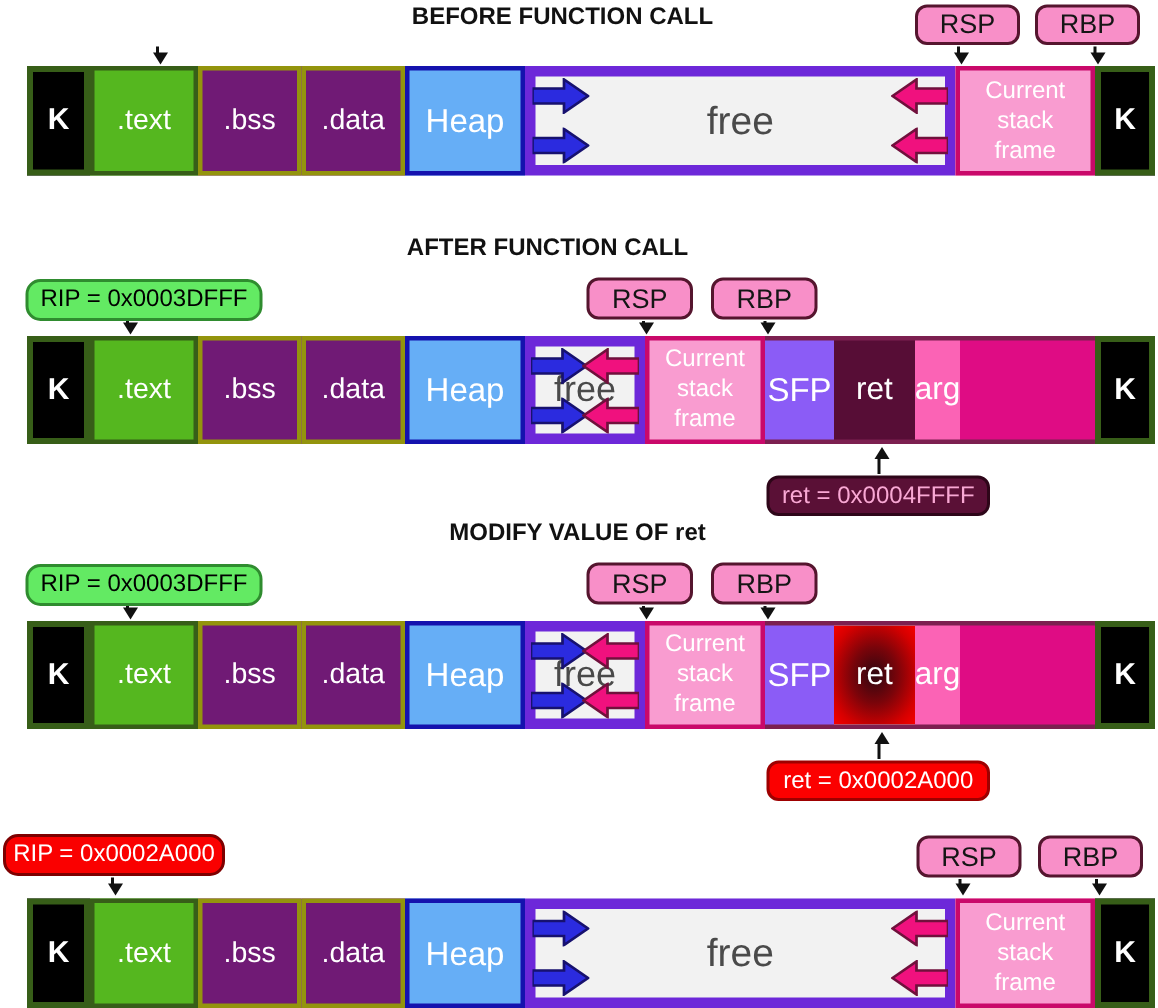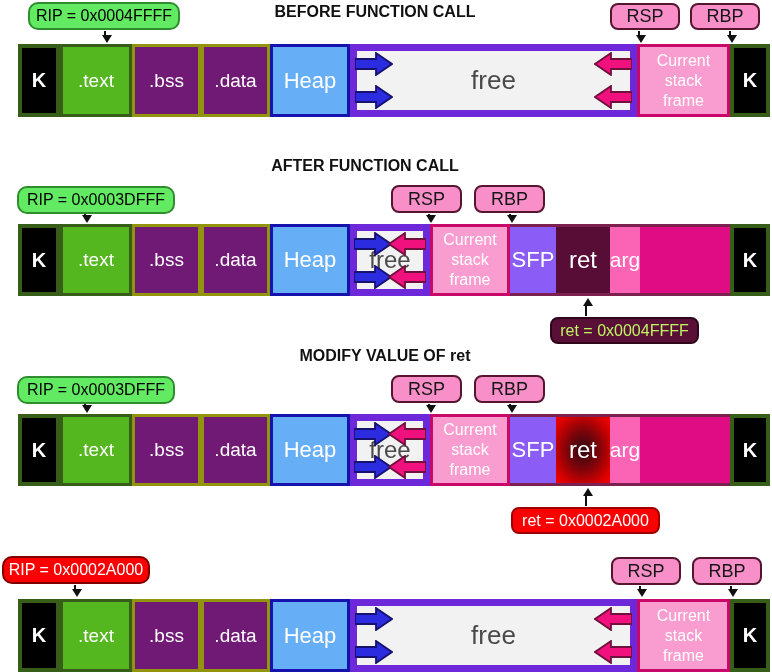--- a/index.html
+++ b/index.html
@@ -6,56 +6,55 @@
   .canvas{position:relative;width:772px;height:672px;background:#ffffff;overflow:hidden;
           font-family:"Liberation Sans",sans-serif;}
   .stage{position:absolute;inset:0;pointer-events:none;}
   .title{position:absolute;transform:translateX(-50%);font-weight:bold;font-size:16px;color:#111;
          white-space:nowrap;}
   .tag{position:absolute;box-sizing:border-box;display:flex;align-items:center;justify-content:center;
        white-space:nowrap;}
   .tag.rip-ok{background:#63EA63;border:2px solid #2F8C2F;border-radius:10px;color:#000;font-size:16px;}
   .tag.rip-bad{background:#FA0000;border:2px solid #7E0000;border-radius:10px;color:#fff;font-size:16px;}
   .tag.reg{background:#F88FC8;border:2px solid #55152E;border-radius:8px;color:#151515;font-size:18px;}
-  .tag.retnote-dark{background:#5A1036;border:2px solid #2E0619;border-radius:8px;color:#bef264;font-size:16px;margin-left:39px;}
+  .tag.retnote-dark{background:#5A1036;border:2px solid #2E0619;border-radius:8px;color:#f9a8d4;font-size:16px;}
   .tag.retnote-red{background:#FB0000;border:2px solid #9E0000;border-radius:8px;color:#fff;font-size:16px;}
   .ptr{position:absolute;width:0;border-left:2px solid #111;}
   .ptr.down::after{content:"";position:absolute;bottom:-7px;left:-4px;width:0;height:0;
     border-left:5px solid transparent;border-right:5px solid transparent;border-top:8px solid #111;}
   .ptr.up::after{content:"";position:absolute;top:-7px;left:-4px;width:0;height:0;
     border-left:5px solid transparent;border-right:5px solid transparent;border-bottom:8px solid #111;}
   .bar{position:absolute;left:18px;width:752px;display:flex;}
   .cell{box-sizing:border-box;position:relative;display:flex;align-items:center;justify-content:center;
         color:#fff;overflow:visible;}
   .cell.k{background:#000;border:4px solid #375E18;font-size:20px;font-weight:bold;}
   .cell.txt{background:#55B71F;border:3px solid #375E18;font-size:19px;}
   .cell.bss{background:#701a75;border:3px solid #93940D;font-size:19px;justify-content:center;}
   .cell.heap{background:#66AEF6;border:3px solid #1512AE;font-size:22px;}
   .cell.free{background:#F2F2F2;border:7px solid #6d28d9;color:#4a4a4a;}
   .cell.stack{background:#F99CD0;border:3px solid #C9096A;font-size:16px;text-align:center;}
   .cell.grp{border-top:3px solid #7C2050;border-bottom:3px solid #7C2050;}
   .cell.sfp{background:#8b5cf6;font-size:22px;}
-  .cell.ret{background:#570D36;font-size:24px;}
+  .cell.ret{background:#570D36;font-size:21px;}
   .cell.ret.hot{background:radial-gradient(ellipse at 50% 50%,#2E0710 0%,#7A040A 40%,#D50000 78%,#F70000 100%);}
   .cell.arg{background:#FB63B5;font-size:21px;}
   .cell.prev{background:#DF0C84;}
   .free-label{position:relative;z-index:1;font-size:26px;}
   .free-label.sm{font-size:24px;}
   .stack-inner{display:inline-block;width:60px;line-height:1.25;}
   .arrows{position:absolute;top:0;bottom:0;display:flex;flex-direction:column;justify-content:center;
           gap:9px;z-index:2;}
 </style>
 </head>
 <body>
 
 <div class="canvas">
 
   <div class="stage">
     <div class="title" style="left:375px;top:3px">BEFORE FUNCTION CALL</div>
-    <div class="tag rip-ok" style="left:28px;top:2px;width:152px;height:28px">RIP = 0x0004FFFF</div>
     <div class="ptr down" style="left:104px;top:31px;height:5px"></div>
     <div class="tag reg" style="left:610px;top:3px;width:70px;height:27px">RSP</div>
     <div class="tag reg" style="left:690px;top:3px;width:70px;height:27px">RBP</div>
     <div class="ptr down" style="left:638px;top:31px;height:5px"></div>
     <div class="ptr down" style="left:729px;top:31px;height:5px"></div>
 
     <div class="bar" style="top:44px;height:73px">
       <div class="cell k" style="width:42px">
           <span>K</span>
         </div>

